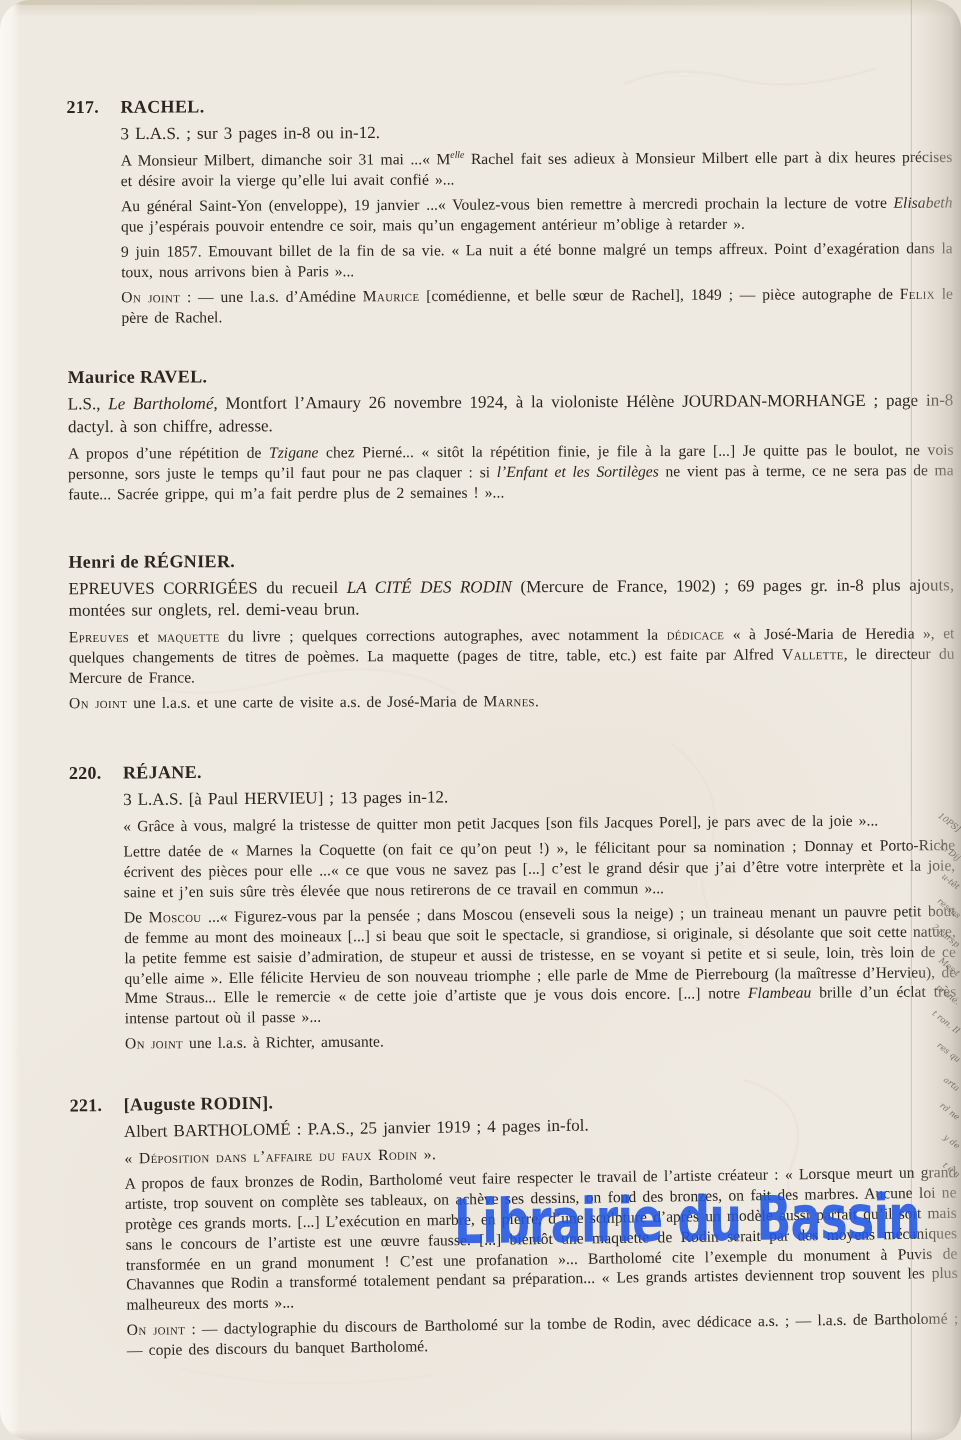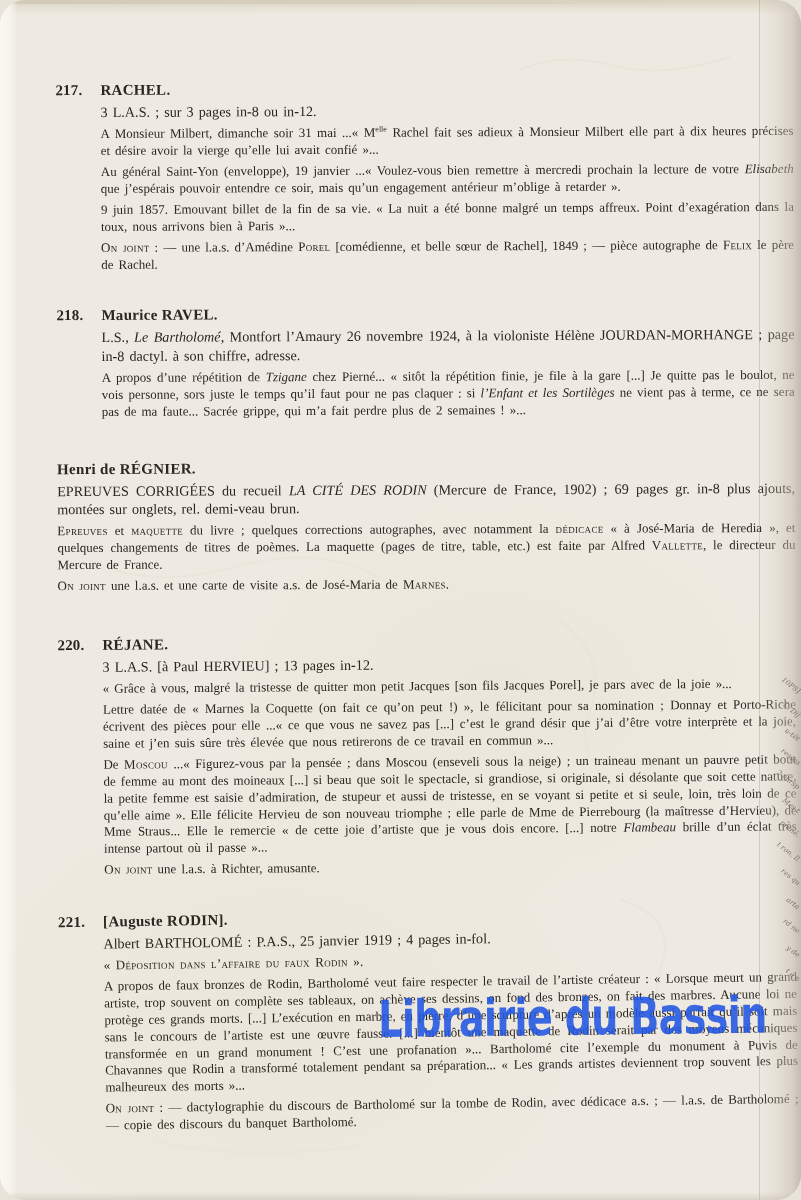--- a/index.html
+++ b/index.html
@@ -91,21 +91,21 @@
     word-spacing:1.5px;
   }
   .para{
     font-size:13px;line-height:1.29;
     margin:0 0 4.5px 0;
     text-align:justify;
     word-spacing:1.8px;
   }
   .i{font-style:italic;}
   .sc{font-variant:small-caps;letter-spacing:.3px;}
-  .sup{font-size:62%;vertical-align:super;line-height:0;}
+  .sup{font-size:62%;vertical-align:super;line-height:0;font-style:italic;}
 
   
   .watermark{
     position:absolute;
     left:378px;top:990px;
     font-family:"DejaVu Sans", sans-serif;
     font-weight:bold;
     font-size:51px;
     letter-spacing:-1px;
     white-space:nowrap;
@@ -145,25 +145,24 @@
 
   <div class="entries">
       <div class="entry e0">
     <div class="entry-num">217.</div>
     <div class="entry-content">
       <div class="entry-title">RACHEL.</div>
     <p class="sub"><span>3 L.A.S. ; sur 3 pages in-8 ou in-12.</span></p>
           <p class="para"><span>A Monsieur Milbert, dimanche soir 31 mai ...« M</span><span class="sup">elle</span><span> Rachel fait ses adieux à Monsieur Milbert elle part à dix heures précises et désire avoir la vierge qu’elle lui avait confié »...</span></p>
           <p class="para"><span>Au général Saint-Yon (enveloppe), 19 janvier ...« Voulez-vous bien remettre à mercredi prochain la lecture de votre </span><span class="i">Elisabeth</span><span> que j’espérais pouvoir entendre ce soir, mais qu’un engagement antérieur m’oblige à retarder ».</span></p>
           <p class="para"><span>9 juin 1857. Emouvant billet de la fin de sa vie. « La nuit a été bonne malgré un temps affreux. Point d’exagération dans la toux, nous arrivons bien à Paris »...</span></p>
-          <p class="para"><span class="sc">On joint</span><span> : — une l.a.s. d’Amédine </span><span class="sc">Porel</span><span> [comédienne, et belle sœur de Rachel], 1849 ; — pièce autographe de </span><span class="sc">Felix</span><span> le père de Rachel.</span></p>
+          <p class="para"><span class="sc">On joint</span><span> : — une l.a.s. d’Amédine </span><span class="sc">Maurice</span><span> [comédienne, et belle sœur de Rachel], 1849 ; — pièce autographe de </span><span class="sc">Felix</span><span> le père de Rachel.</span></p>
         </div>
   </div>
       <div class="entry e1">
-    <div class="entry-num">218.</div>
     <div class="entry-content">
       <div class="entry-title">Maurice RAVEL.</div>
     <p class="sub"><span>L.S., </span><span class="i">Le Bartholomé</span><span>, Montfort l’Amaury 26 novembre 1924, à la violoniste Hélène JOURDAN-MORHANGE ; page in-8 dactyl. à son chiffre, adresse.</span></p>
           <p class="para"><span>A propos d’une répétition de </span><span class="i">Tzigane</span><span> chez Pierné... « sitôt la répétition finie, je file à la gare [...] Je quitte pas le boulot, ne vois personne, sors juste le temps qu’il faut pour ne pas claquer : si </span><span class="i">l’Enfant et les Sortilèges</span><span> ne vient pas à terme, ce ne sera pas de ma faute... Sacrée grippe, qui m’a fait perdre plus de 2 semaines ! »...</span></p>
         </div>
   </div>
       <div class="entry e2">
     <div class="entry-content">
       <div class="entry-title">Henri de RÉGNIER.</div>
     <p class="sub"><span>EPREUVES CORRIGÉES du recueil </span><span class="i">LA CITÉ DES RODIN</span><span> (Mercure de France, 1902) ; 69 pages gr. in-8 plus ajouts, montées sur onglets, rel. demi-veau brun.</span></p>

